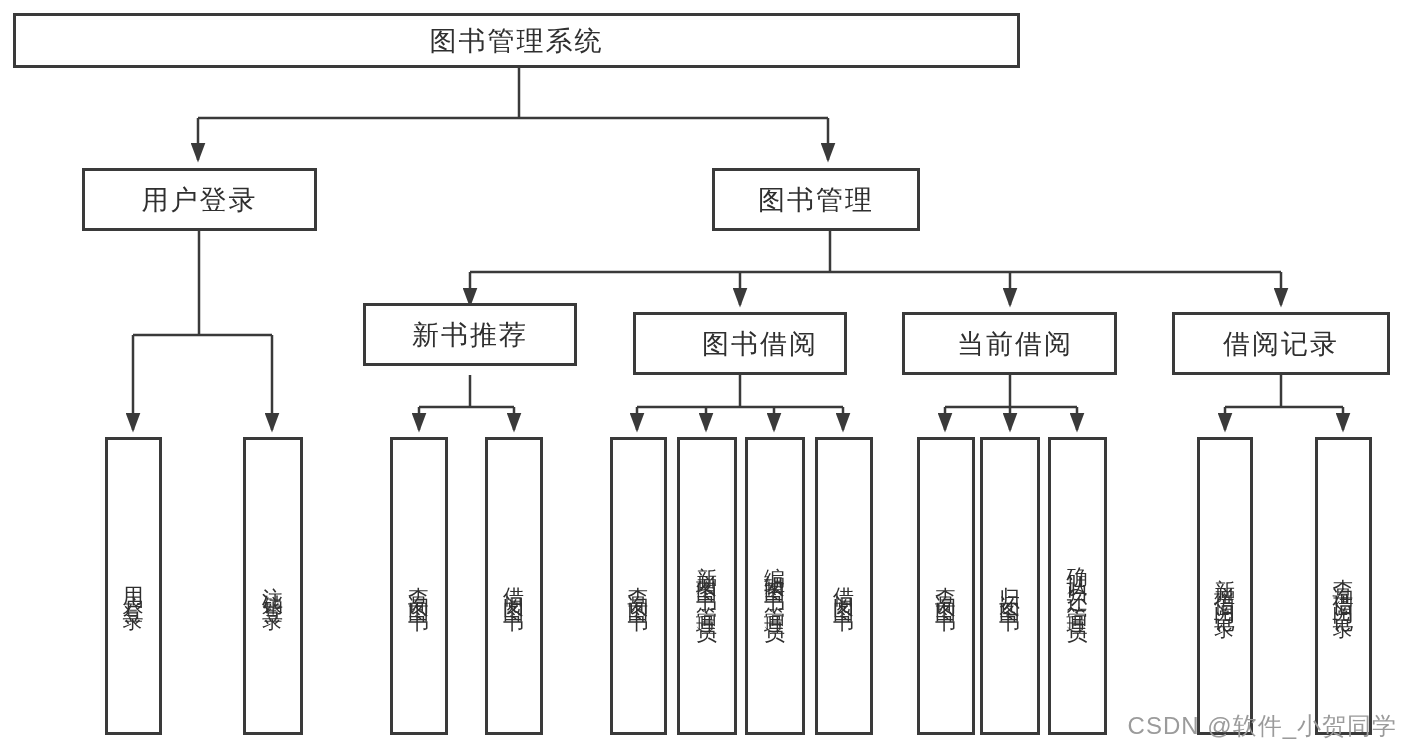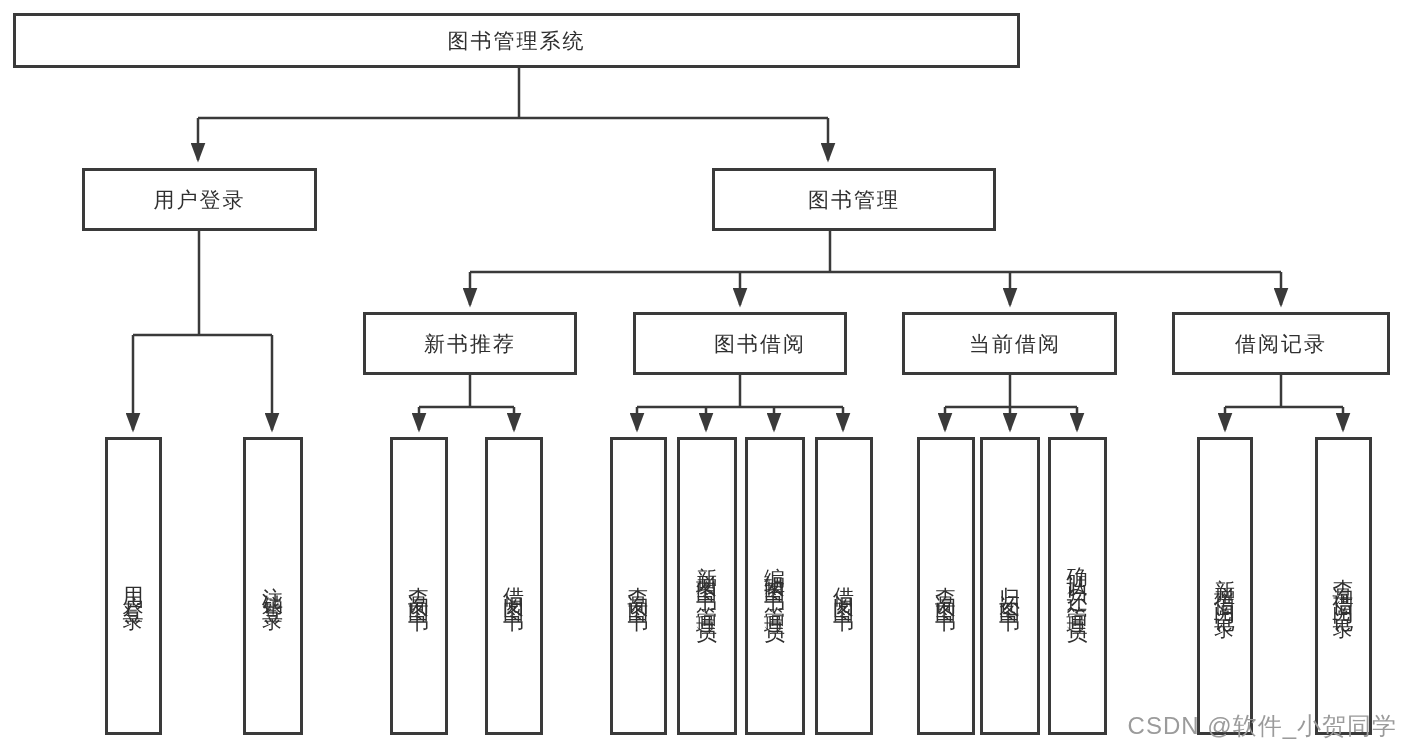--- a/index.html
+++ b/index.html
@@ -25,36 +25,36 @@
     position: absolute;
     box-sizing: border-box;
     border: 3px solid #3a3a3a;
     background: #ffffff;
     display: flex;
     align-items: center;
     justify-content: center;
     color: #2f2f2f;
   }
   .node.h {
-    font-size: 21px;
+    font-size: 27px;
     letter-spacing: 2px;
     white-space: nowrap;
   }
   .node.v span {
     writing-mode: vertical-rl;
     font-size: 21px;
     letter-spacing: 8px;
     line-height: 1;
     white-space: nowrap;
   }
   
   .n-root   { left: 13px;   top: 13px;  width: 1007px; height: 55px; }
   .n-ulogin { left: 82px;   top: 168px; width: 235px;  height: 63px; }
-  .n-bmgmt  { left: 712px;  top: 168px; width: 284px;  height: 63px; }
-  .n-nbrec  { left: 363px;  top: 312px; width: 214px;  height: 63px; }
+  .n-bmgmt  { left: 712px;  top: 168px; width: 208px;  height: 63px; }
+  .n-nbrec  { left: 363px;  top: 303px; width: 214px;  height: 63px; }
   .n-bbrw   { left: 633px;  top: 312px; width: 214px;  height: 63px; padding-left: 40px; }
   .n-cbrw   { left: 902px;  top: 312px; width: 215px;  height: 63px; padding-left: 11px; }
   .n-brec   { left: 1172px; top: 312px; width: 218px;  height: 63px; }
   .lf { top: 437px; height: 298px; }
   .l-1  { left: 105px;  width: 57px; }
   .l-2  { left: 243px;  width: 60px; }
   .l-3  { left: 390px;  width: 58px; }
   .l-4  { left: 485px;  width: 58px; }
   .l-5  { left: 610px;  width: 57px; }
   .l-6  { left: 677px;  width: 60px; }

